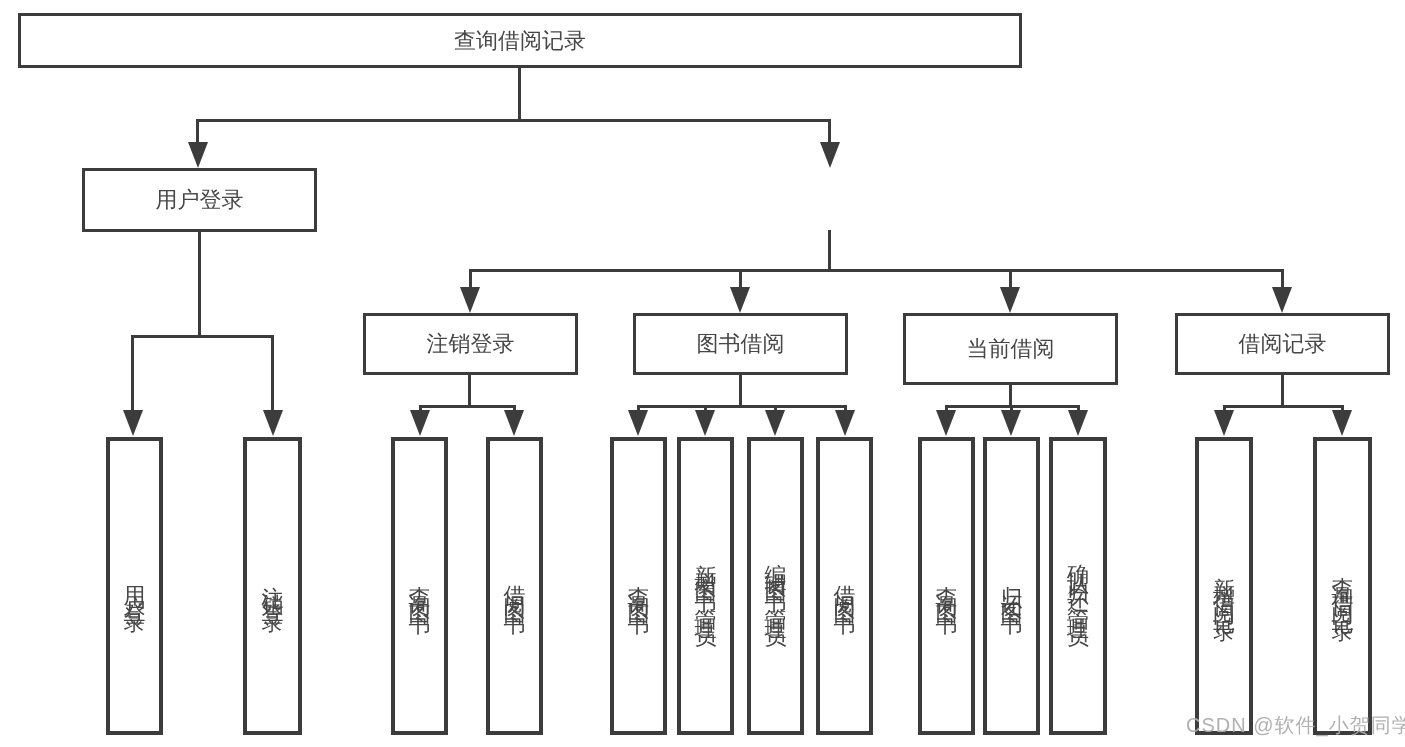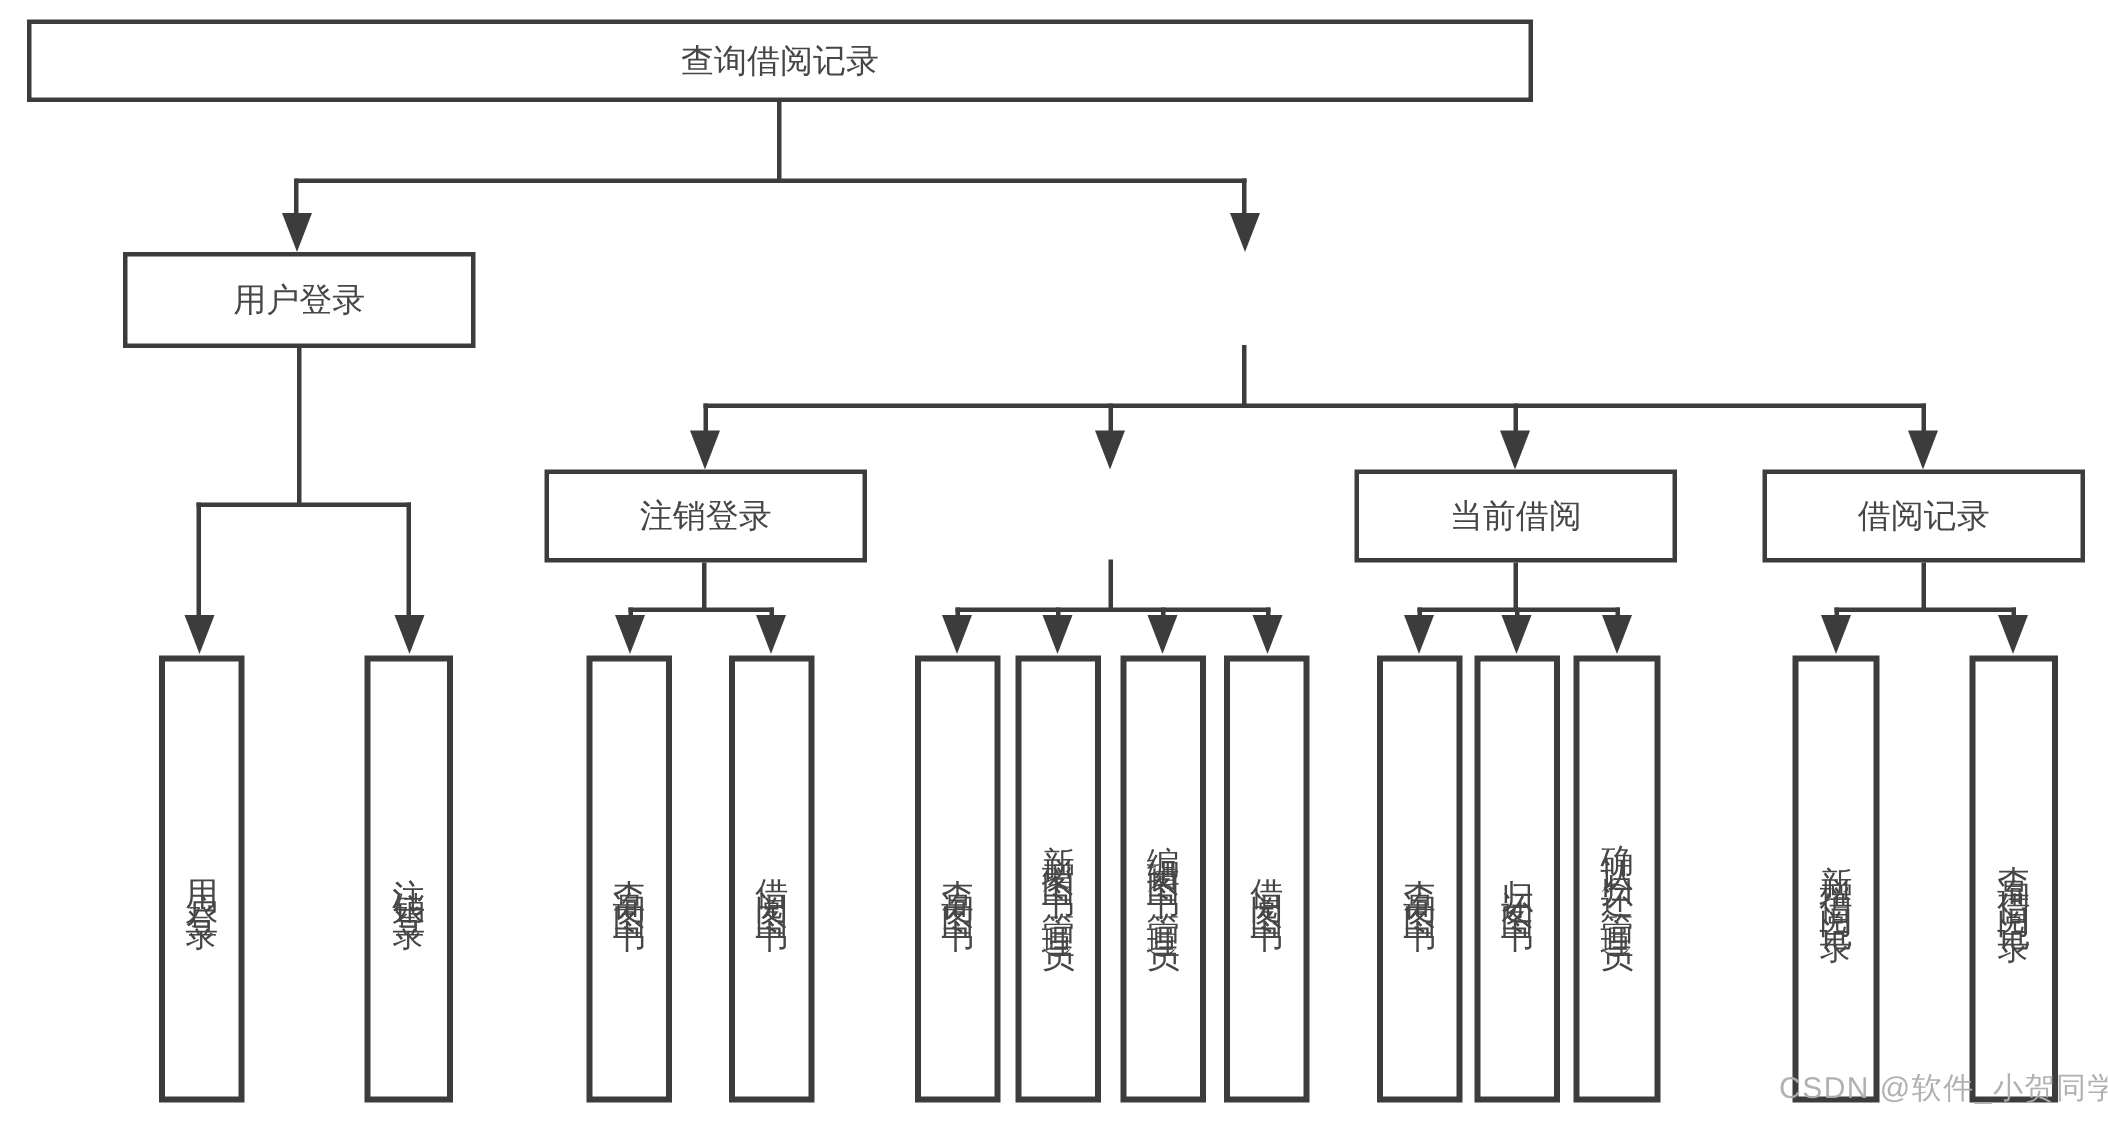--- a/index.html
+++ b/index.html
@@ -23,21 +23,21 @@
     position:absolute; width:0; height:0; z-index:1;
     border-left:10px solid transparent; border-right:10px solid transparent;
     border-top:26px solid #3c3c3c;
   }
   
   #b-root {left:18px;  top:13px;  width:1004px; height:55px;}
   #b-l2a  {left:82px;  top:168px; width:235px;  height:64px;}
   #b-l2b  {left:712px; top:168px; width:235px;  height:64px;}
   #b-l3a  {left:363px; top:313px; width:215px;  height:62px;}
   #b-l3b  {left:633px; top:313px; width:215px;  height:62px;}
-  #b-l3c  {left:903px; top:313px; width:215px;  height:62px;}
+  #b-l3c  {left:903px; top:313px; width:215px;  height:72px;}
   #b-l3d  {left:1175px;top:313px; width:215px;  height:62px;}
   
   #b-ul1 {left:106px;  width:57px;}
   #b-ul2 {left:243px;  width:59px;}
   #b-nb1 {left:391px;  width:57px;}
   #b-nb2 {left:486px;  width:57px;}
   #b-bb1 {left:610px;  width:57px;}
   #b-bb2 {left:677px;  width:57px;}
   #b-bb3 {left:747px;  width:57px;}
   #b-bb4 {left:816px;  width:57px;}
@@ -59,20 +59,23 @@
   <div class="box" id="b-root">
     <span class="lbl">查询借阅记录</span>
   </div>
 
   <div class="box" id="b-l2a">
     <span class="lbl">用户登录</span>
   </div>
 
   <div class="box" id="b-l3a">
     <span class="lbl">注销登录</span>
+  </div>
+  <div class="box" id="b-l3b">
+    <span class="lbl">图书借阅</span>
   </div>
   <div class="box" id="b-l3c">
     <span class="lbl">当前借阅</span>
   </div>
   <div class="box" id="b-l3d">
     <span class="lbl">借阅记录</span>
   </div>
 
   <div class="box leaf" id="b-ul1">
     <span class="lbl">用户登录</span>

